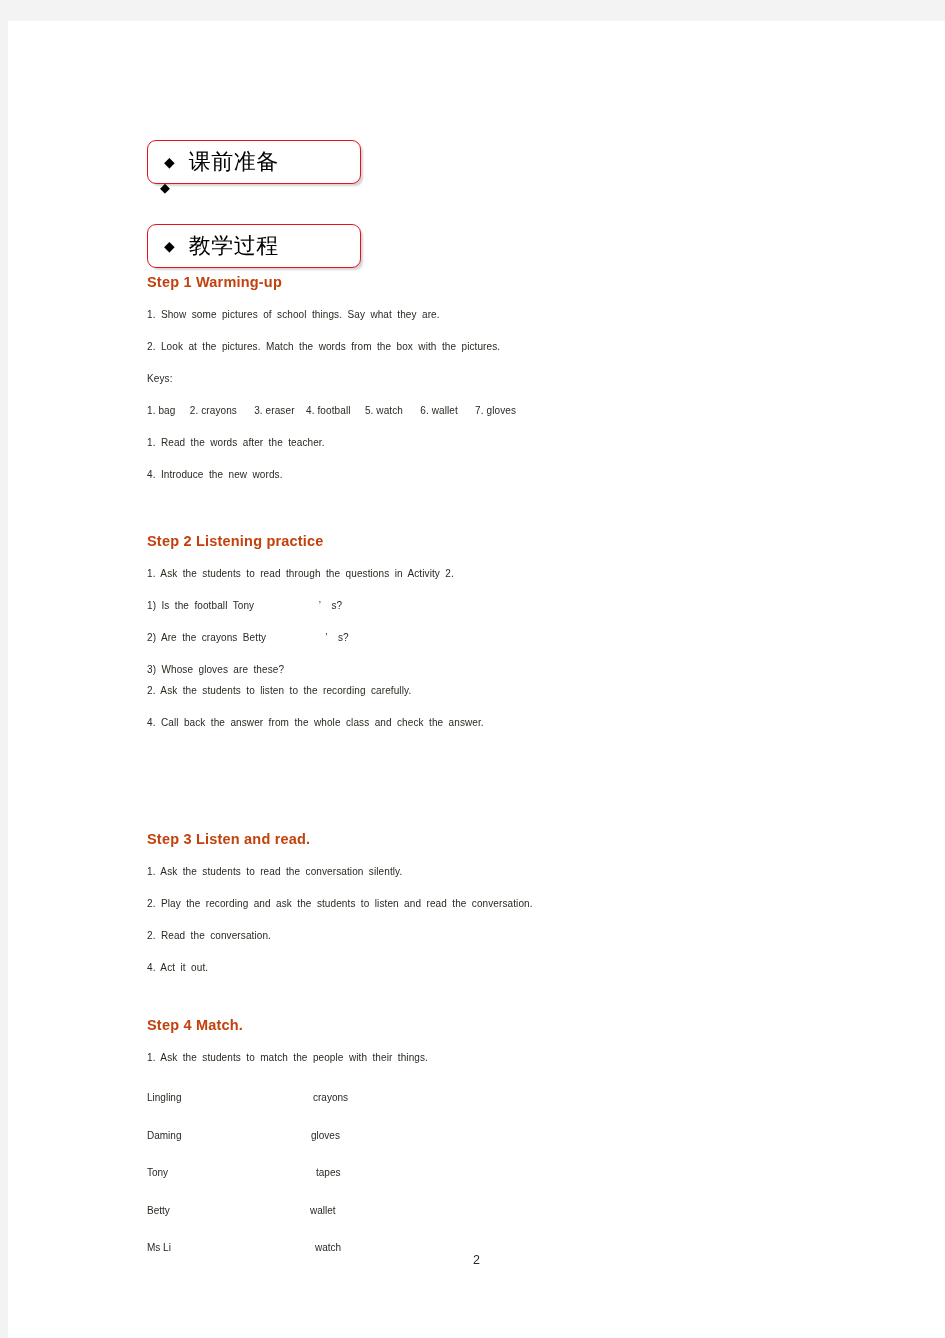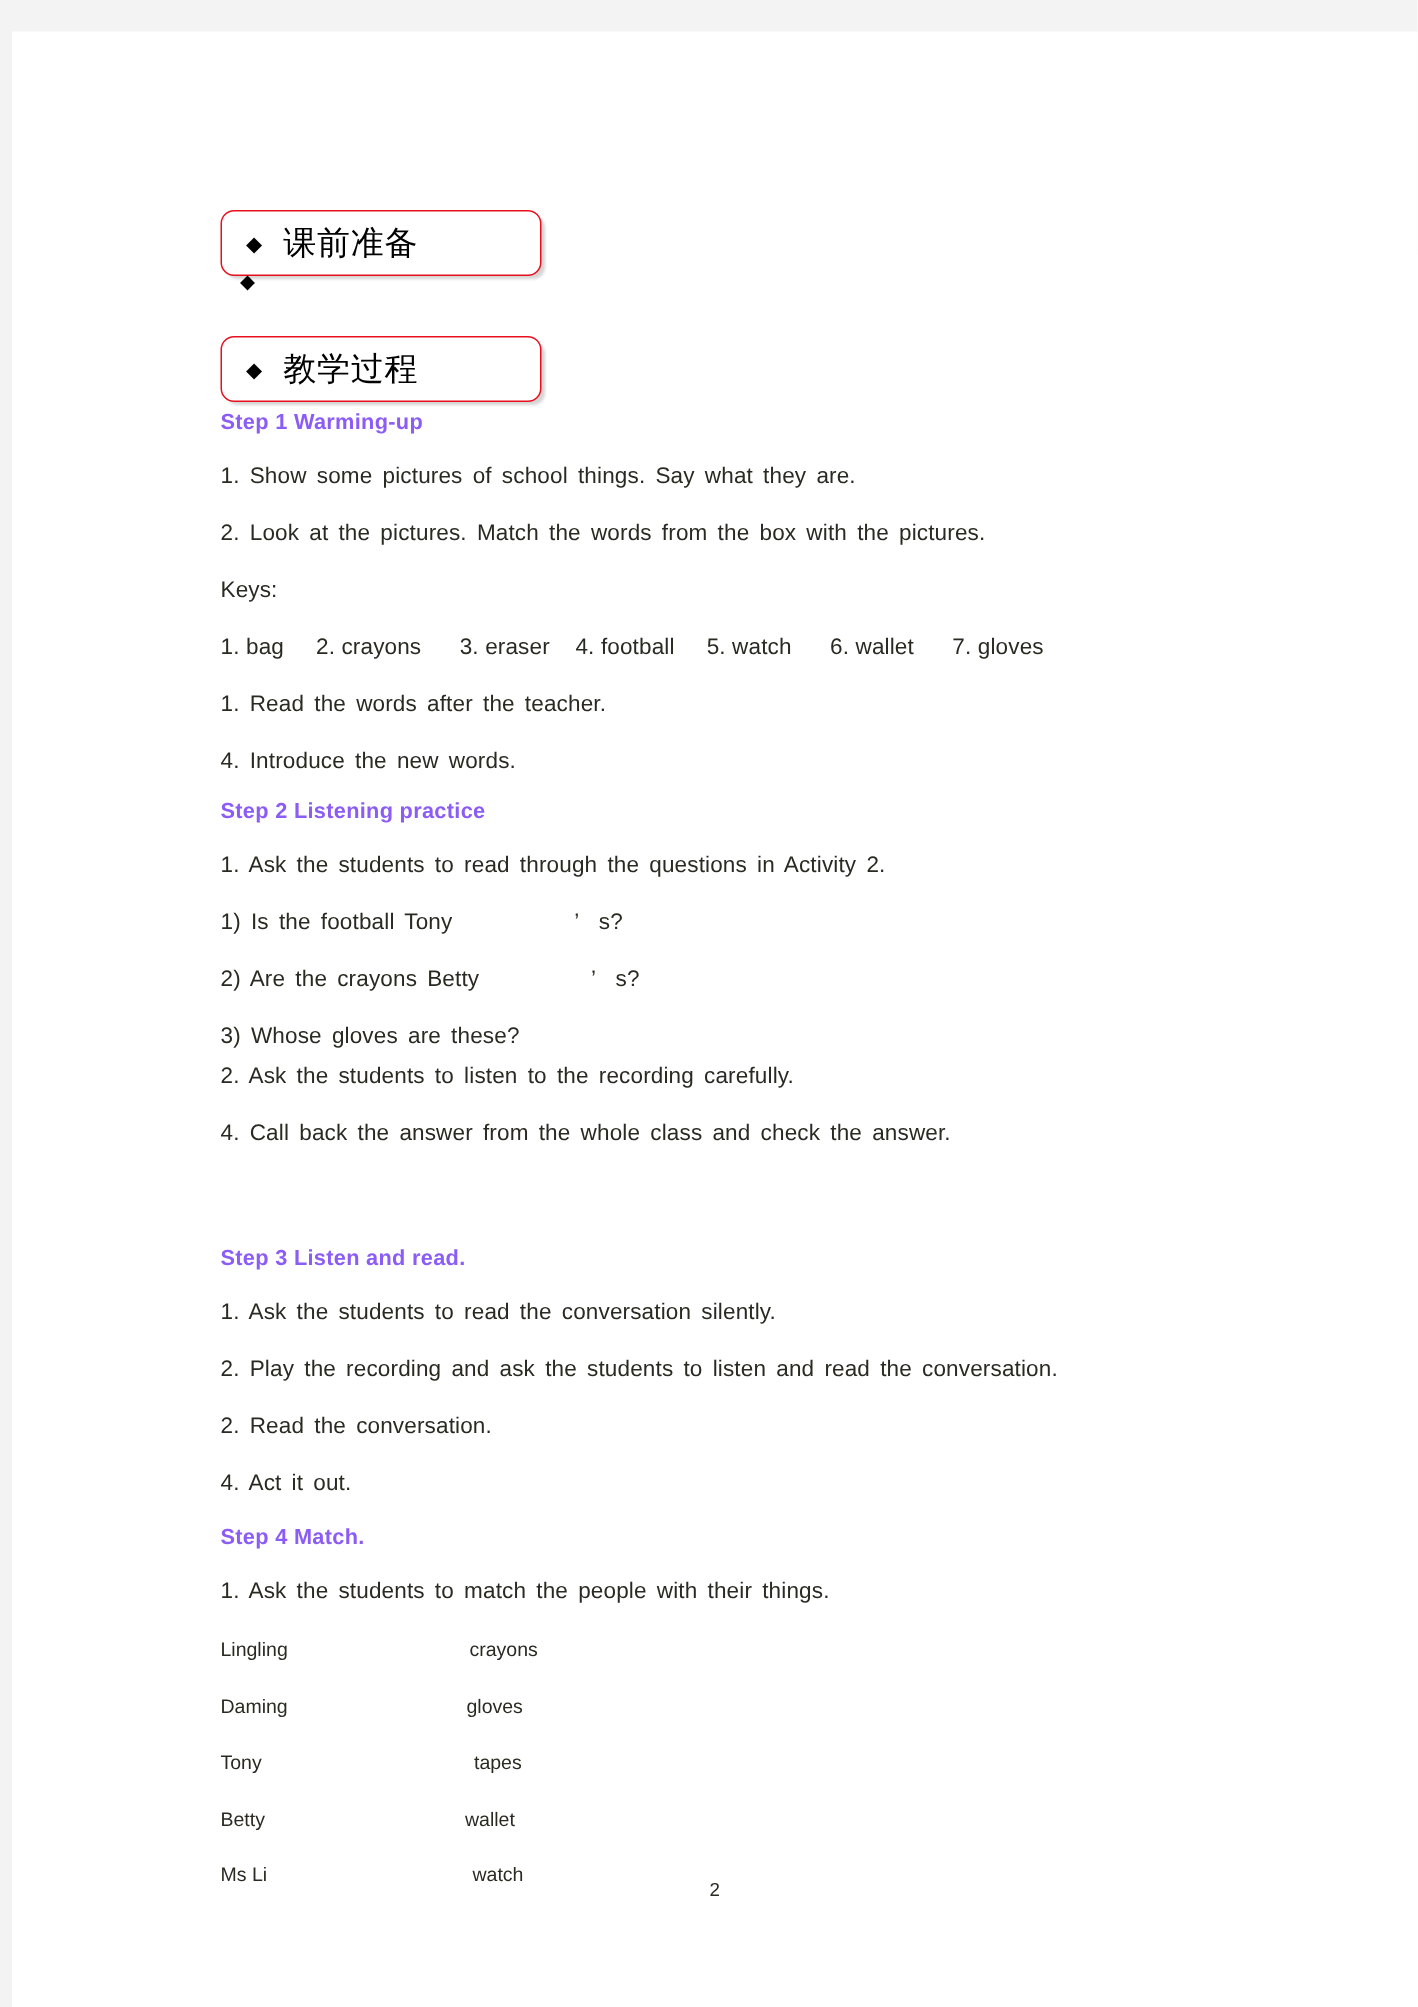--- a/index.html
+++ b/index.html
@@ -76,35 +76,35 @@
     font-family: "DejaVu Sans", "Liberation Sans", sans-serif;
     font-size: 15px;
     color: #1a1a1a;
     white-space: pre;
   }
 
   
   .step-head {
     font-size: 14.5px;
     font-weight: bold;
-    color: #8b5cf6;
+    color: #c2410c;
     white-space: pre;
     letter-spacing: 0.2px;
   }
   .para {
-    font-size: 15px;
+    font-size: 10px;
     color: #2a2a22;
     white-space: pre;
     letter-spacing: 0.1px;
   }
   .para.wide { word-spacing: 2.5px; }
 
   
   .match-row {
-    font-size: 13px;
+    font-size: 10px;
     color: #2a2a22;
     position: relative;
     height: 37.5px;
   }
   .match-row .left-col {
     position: absolute;
     left: 0;
     white-space: pre;
   }
   .match-row .right-col {

